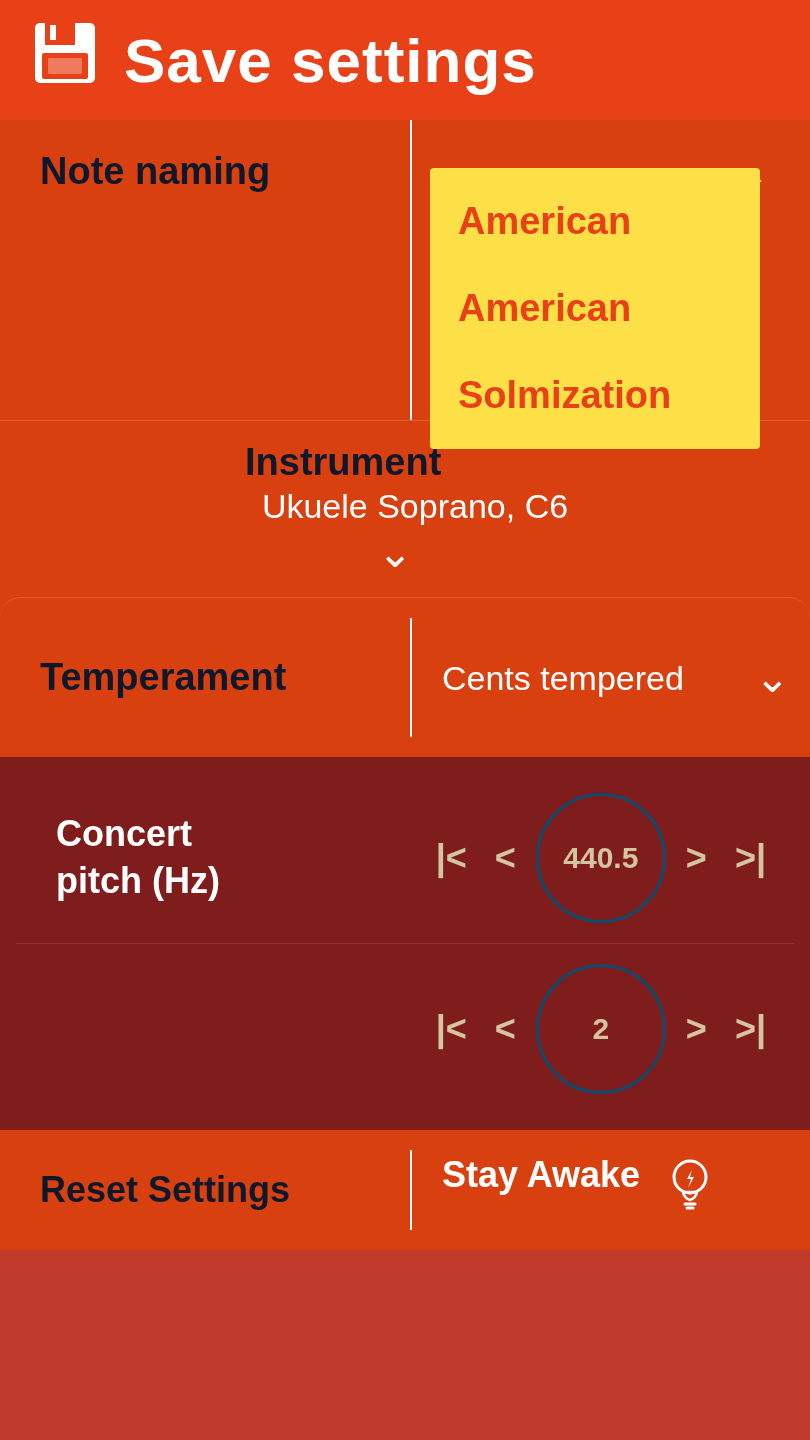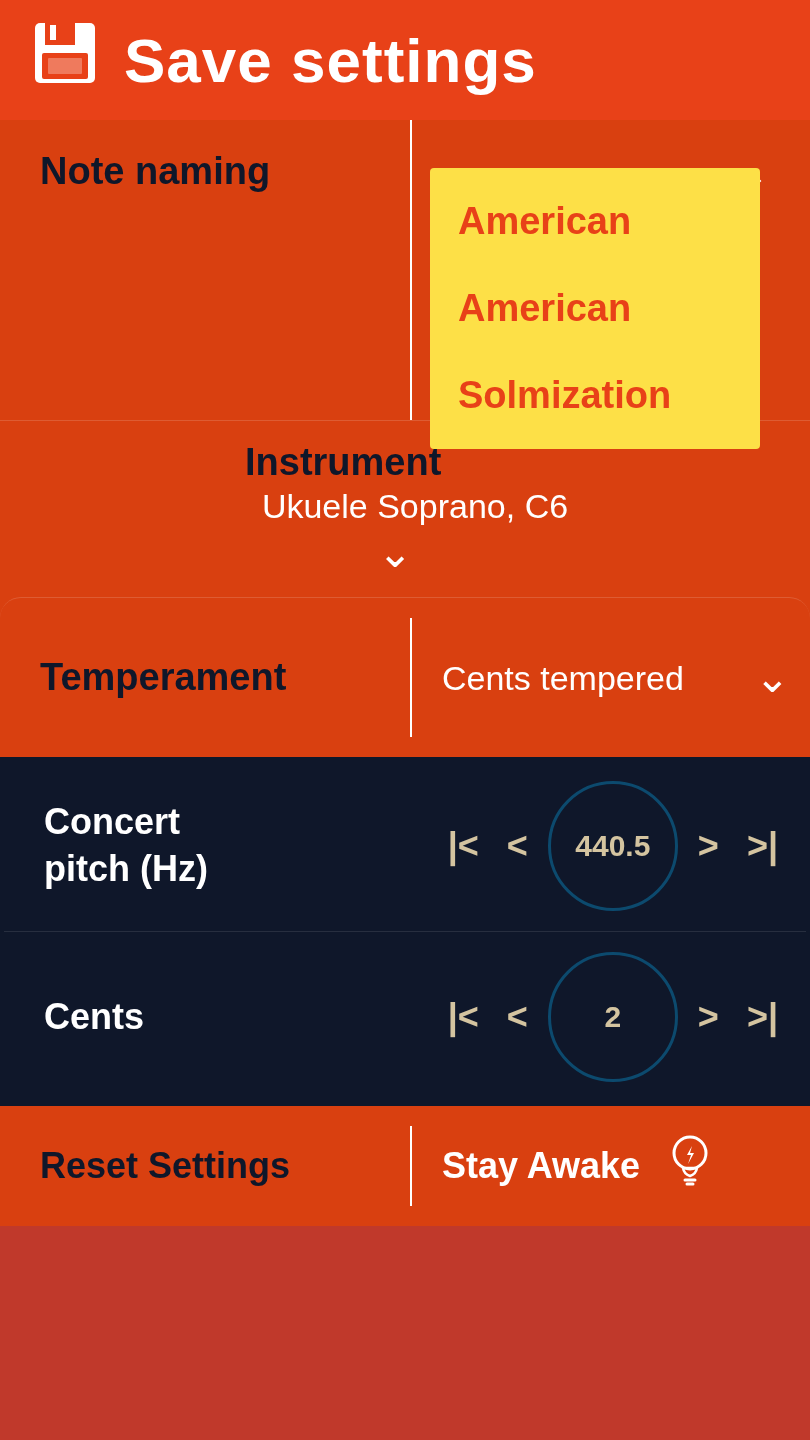--- a/index.html
+++ b/index.html
@@ -119,22 +119,22 @@
     .note-naming-chevron {
       position: absolute;
       right: 20px;
       top: 30px;
       color: white;
       font-size: 42px;
     }
 
     
     .dark-section {
-      background: #0f172a;
-      padding: 4px;
+      background: #7f1d1d;
+      padding: 16px;
     }
 
     .pitch-row {
       display: flex;
       align-items: center;
       min-height: 160px;
       padding: 20px 0;
     }
 
     .pitch-row + .pitch-row {
@@ -203,21 +203,20 @@
     .bottom-divider {
       width: 2px;
       background: white;
       align-self: stretch;
       margin: 0 10px;
       flex-shrink: 0;
     }
 
     .bottom-right {
       display: flex;
-      align-items: center;
       flex: 1;
       padding-left: 20px;
       gap: 20px;
     }
 
     .bottom-right-label {
       color: white;
       font-size: 36px;
       font-weight: bold;
     }
@@ -288,21 +287,20 @@
     <div class="pitch-controls">
       <span class="ctrl-btn">|&lt;</span>
       <span class="ctrl-btn">&lt;</span>
       <div class="pitch-circle">440.5</div>
       <span class="ctrl-btn">&gt;</span>
       <span class="ctrl-btn">&gt;|</span>
     </div>
   </div>
 
   <div class="pitch-row">
-    <span class="pitch-label">Cents</span>
     <div class="pitch-controls">
       <span class="ctrl-btn">|&lt;</span>
       <span class="ctrl-btn">&lt;</span>
       <div class="pitch-circle">2</div>
       <span class="ctrl-btn">&gt;</span>
       <span class="ctrl-btn">&gt;|</span>
     </div>
   </div>
 
 </div>

